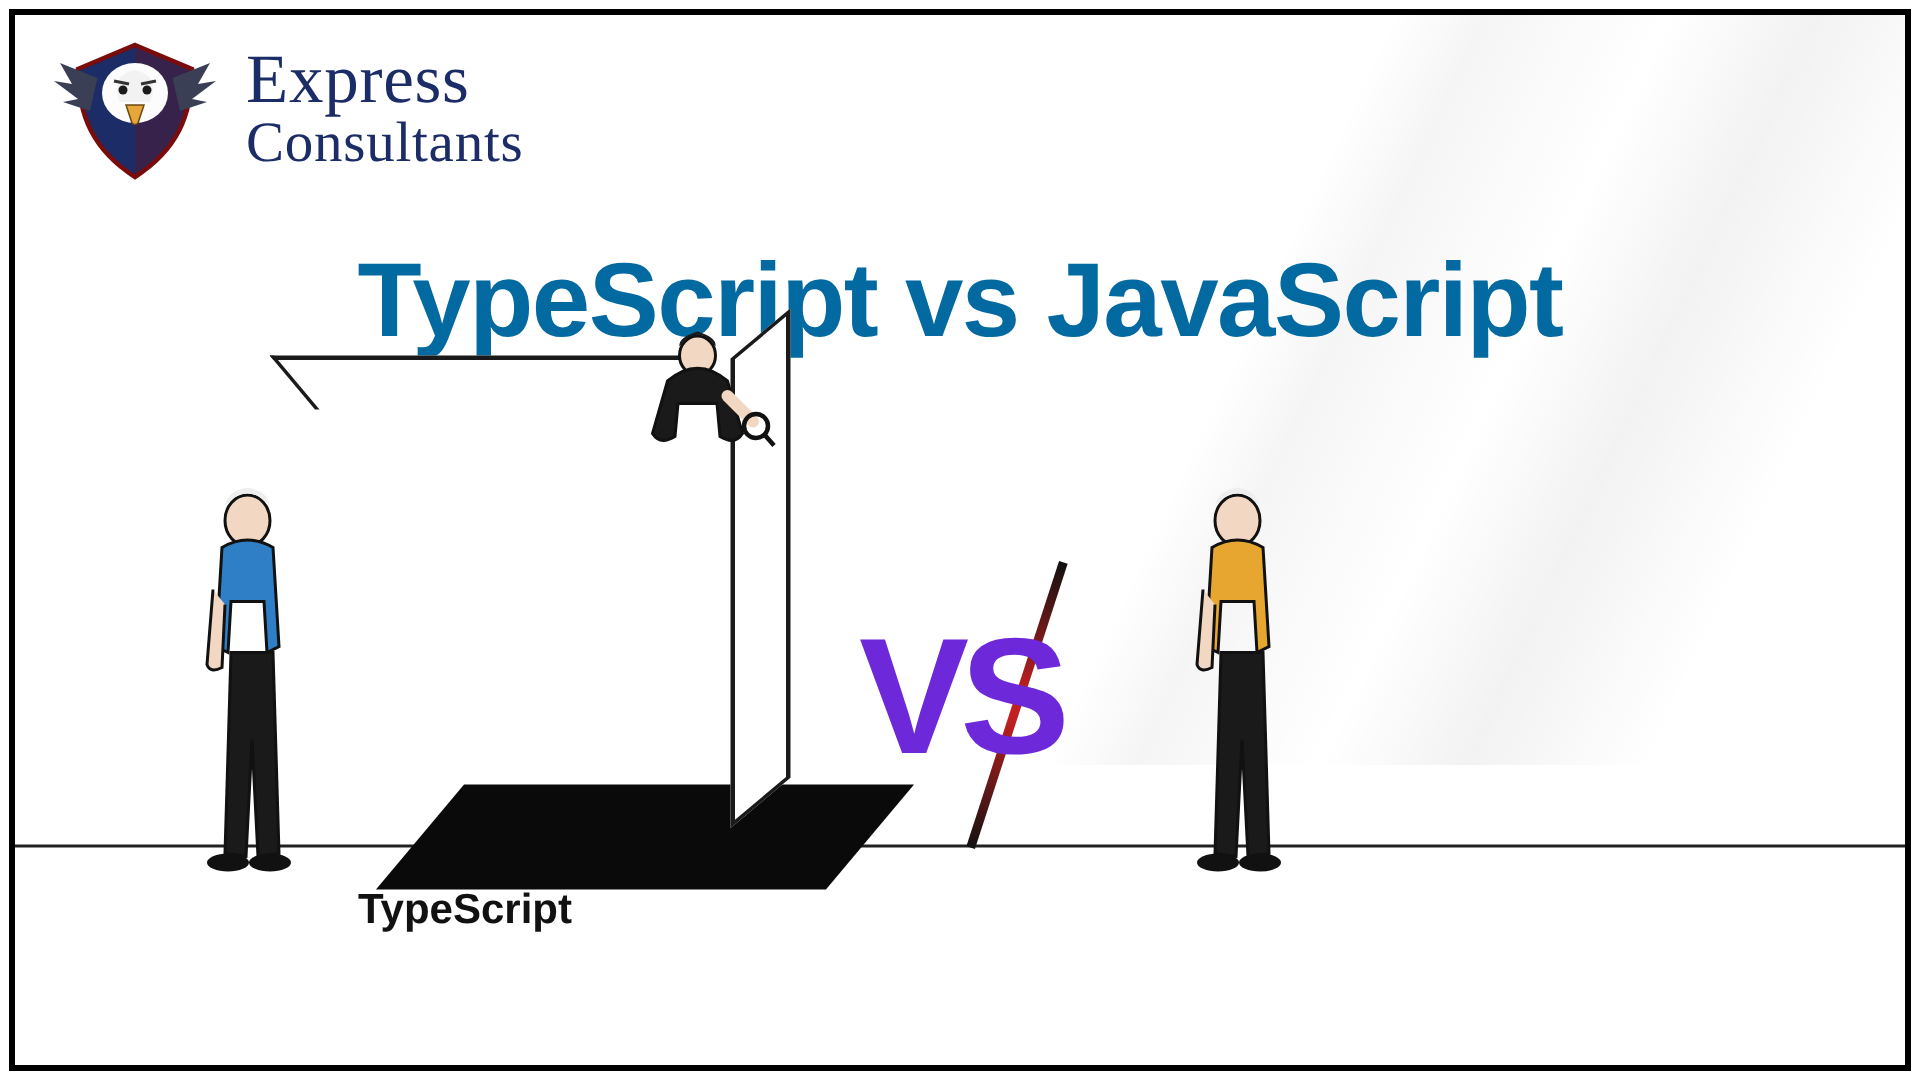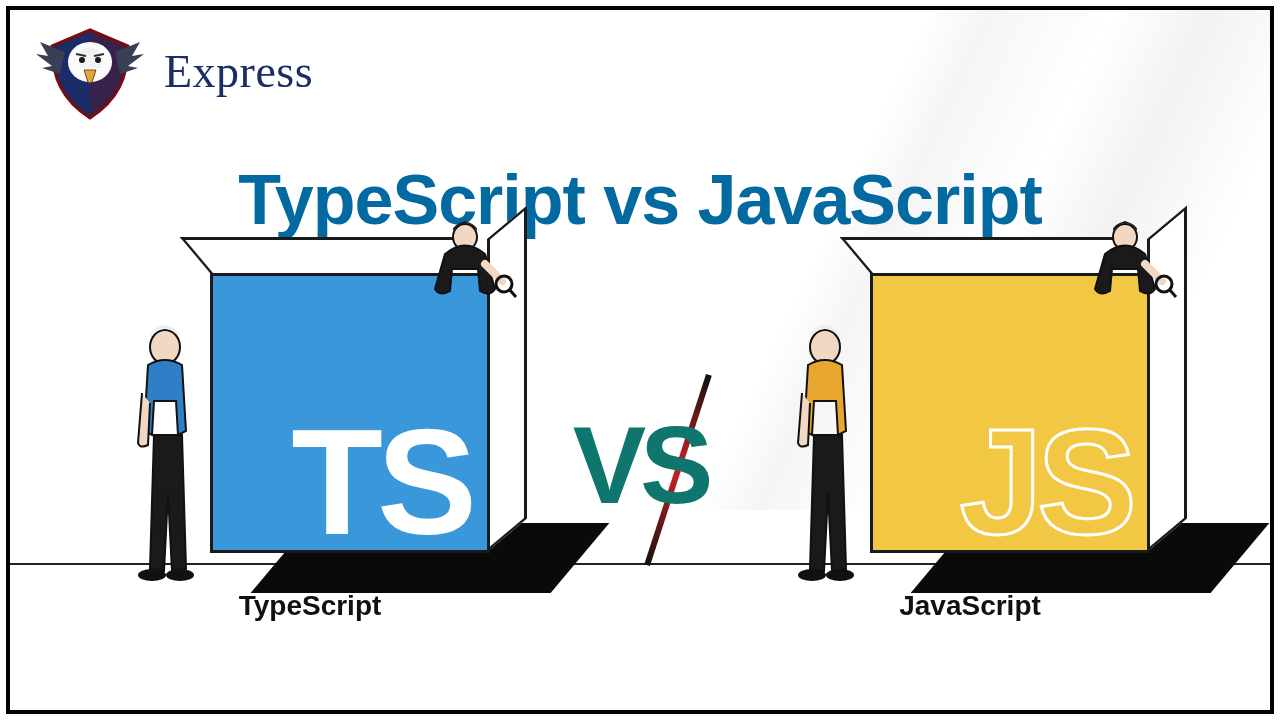--- a/index.html
+++ b/index.html
@@ -175,21 +175,21 @@
     z-index: 10;
   }
 
   .vs-wrap {
     position: absolute;
     left: 50%;
     top: 420px;
     transform: translate(-50%, -20px);
     font-size: 110px;
     font-weight: 900;
-    color: #0f766e;
+    color: #6d28d9;
     letter-spacing: -6px;
     line-height: 1;
     z-index: 50;
   }
   .vs-slash {
     position: absolute;
     left: 53%;
     top: 360px;
     width: 6px;
     height: 200px;
@@ -215,38 +215,36 @@
 
       <ellipse cx="60" cy="40" rx="22" ry="20" fill="#fcfcfc"></ellipse>
       <path d="M50 30 Q60 20 70 30 Q74 38 70 46 L50 46 Q46 38 50 30" fill="#f2f2f2"></path>
       <path d="M54 48 L66 48 L62 60 Q60 62 58 60 Z" fill="#e6a63a" stroke="#6b4a10" stroke-width="1"></path>
       <circle cx="52" cy="38" r="3" fill="#1a1a1a"></circle>
       <circle cx="68" cy="38" r="3" fill="#1a1a1a"></circle>
       <path d="M46 32 L56 34 M74 32 L64 34" stroke="#333" stroke-width="2" fill="none"></path>
     </svg>
     <div class="logo-text">
       <div class="l1">Express</div>
+      <div class="l2">Consultants</div>
     </div>
   </div>
 
   <h1 class="main-title">TypeScript vs JavaScript</h1>
 
   <div class="ground-line"></div>
 
   <div class="vs-slash"></div>
   <div class="vs-wrap">VS</div>
 
   <div class="scene scene-left">
     <div class="box-wrap">
       <div class="box-shadow"></div>
       <div class="box-side"></div>
       <div class="box-side-right"></div>
-      <div class="box-front ts-box">
-        <span class="box-letters">TS</span>
-      </div>
 
       <svg class="person-top" viewBox="0 0 130 90">
         <ellipse cx="65" cy="18" rx="12" ry="13" fill="#f2d7c2" stroke="#111" stroke-width="2"></ellipse>
         <path d="M53 12 Q65 -4 77 12 Q78 6 65 2 Q52 6 53 12" fill="#1a1a1a"></path>
         <path d="M45 35 Q65 18 85 35 L95 70 Q90 78 80 72 L78 50 L52 50 L50 72 Q40 78 35 70 Z" fill="#1a1a1a" stroke="#111" stroke-width="2"></path>
         <path d="M85 45 L102 62" stroke="#f2d7c2" stroke-width="8" stroke-linecap="round"></path>
         <circle cx="104" cy="65" r="8" fill="none" stroke="#111" stroke-width="3"></circle>
         <line x1="109" y1="70" x2="116" y2="78" stroke="#111" stroke-width="3"></line>
       </svg>
     </div>
@@ -257,41 +255,24 @@
       <path d="M28 42 Q45 32 62 42 L66 108 L58 112 L56 78 L34 78 L32 112 L24 108 Z" fill="#2f7fc7" stroke="#111" stroke-width="2"></path>
       <path d="M22 70 L18 120 Q20 126 28 122 L30 80" fill="#f2d7c2" stroke="#111" stroke-width="2"></path>
       <path d="M34 112 L30 246 L44 248 L48 170 L52 248 L66 246 L62 112 Z" fill="#1a1a1a" stroke="#111" stroke-width="2"></path>
       <ellipse cx="32" cy="252" rx="14" ry="6" fill="#111"></ellipse>
       <ellipse cx="60" cy="252" rx="14" ry="6" fill="#111"></ellipse>
     </svg>
     <div class="caption">TypeScript</div>
   </div>
 
   <div class="scene scene-right">
-    <div class="box-wrap">
-      <div class="box-shadow"></div>
-      <div class="box-side"></div>
-      <div class="box-side-right"></div>
-      <div class="box-front js-box">
-        <span class="box-letters">JS</span>
-      </div>
-      <svg class="person-top" viewBox="0 0 130 90">
-        <ellipse cx="65" cy="18" rx="12" ry="13" fill="#f2d7c2" stroke="#111" stroke-width="2"></ellipse>
-        <path d="M53 12 Q65 -4 77 12 Q78 6 65 2 Q52 6 53 12" fill="#1a1a1a"></path>
-        <path d="M45 35 Q65 18 85 35 L95 70 Q90 78 80 72 L78 50 L52 50 L50 72 Q40 78 35 70 Z" fill="#1a1a1a" stroke="#111" stroke-width="2"></path>
-        <path d="M85 45 L102 62" stroke="#f2d7c2" stroke-width="8" stroke-linecap="round"></path>
-        <circle cx="104" cy="65" r="8" fill="none" stroke="#111" stroke-width="3"></circle>
-        <line x1="109" y1="70" x2="116" y2="78" stroke="#111" stroke-width="3"></line>
-      </svg>
-    </div>
     <svg class="person-stand" viewBox="0 0 90 260">
       <ellipse cx="45" cy="24" rx="15" ry="17" fill="#f2d7c2" stroke="#111" stroke-width="2"></ellipse>
       <path d="M30 14 Q45 -2 60 14 Q58 4 45 2 Q32 4 30 14" fill="#eee"></path>
       <path d="M28 42 Q45 32 62 42 L66 108 L58 112 L56 78 L34 78 L32 112 L24 108 Z" fill="#e6a62f" stroke="#111" stroke-width="2"></path>
       <path d="M22 70 L18 120 Q20 126 28 122 L30 80" fill="#f2d7c2" stroke="#111" stroke-width="2"></path>
       <path d="M34 112 L30 246 L44 248 L48 170 L52 248 L66 246 L62 112 Z" fill="#1a1a1a" stroke="#111" stroke-width="2"></path>
       <ellipse cx="32" cy="252" rx="14" ry="6" fill="#111"></ellipse>
       <ellipse cx="60" cy="252" rx="14" ry="6" fill="#111"></ellipse>
     </svg>
-    <div class="caption">JavaScript</div>
   </div>
 
 </div>
 
 </body></html>

